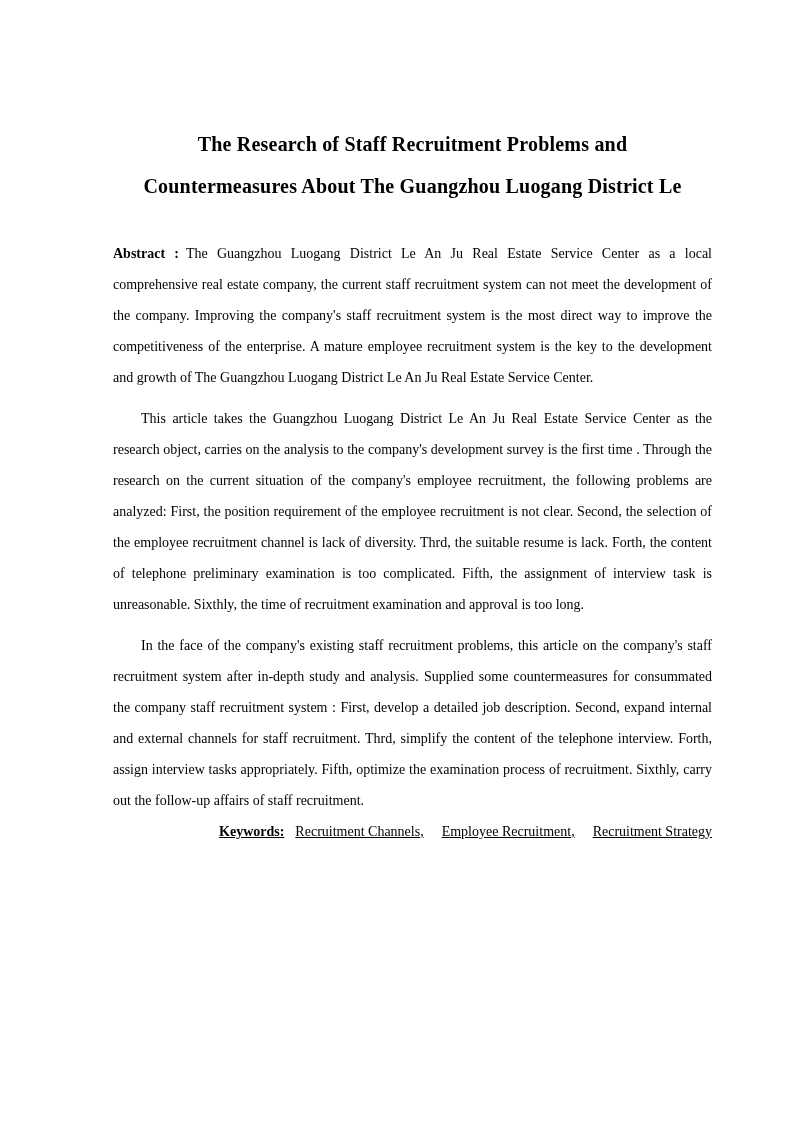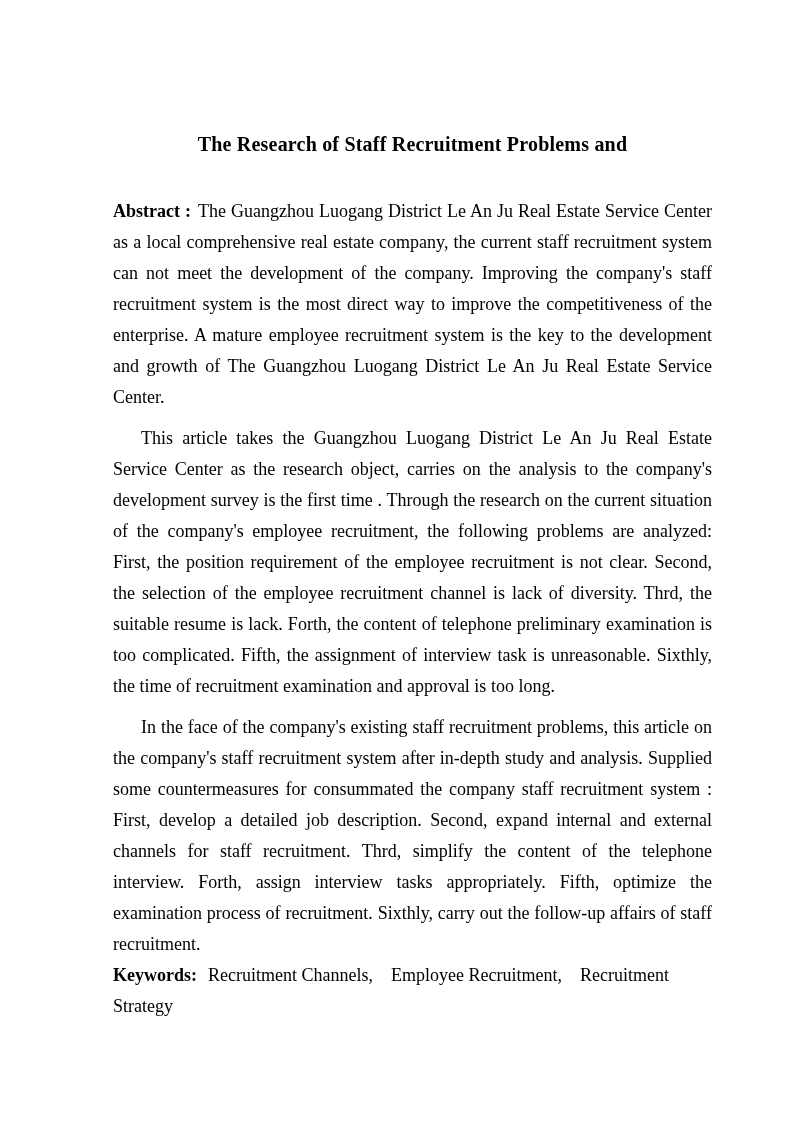--- a/index.html
+++ b/index.html
@@ -23,57 +23,59 @@
     font-size: 20px;
     line-height: 42px;
     font-weight: bold;
     letter-spacing: 0.2px;
   }
   .title-line {
     display: block;
   }
   .body {
     margin: 31px 81px 0 113px;
-    font-size: 18px;
+    font-size: 14px;
     line-height: 31px;
     text-align: justify;
   }
   .para {
     margin: 0;
     padding: 0;
   }
   .para.indent {
     text-indent: 28px;
     margin-top: 10px;
   }
   .abstract-label {
     font-weight: bold;
     margin-right: 7px;
   }
   .keywords-line {
-    text-align: left;
+    text-align: right;
+    text-decoration: underline;
   }
   .kw-label {
     font-weight: bold;
     margin-right: 11px;
   }
   .kw-item {
     display: inline;
   }
   .kw-sep {
     margin-right: 18px;
   }
 </style>
 </head>
 <body>
 
 <div class="page">
 
   <h1 class="title">
     <span class="title-line">The Research of Staff Recruitment Problems and</span>
+    <span class="title-line">Countermeasures About The Guangzhou Luogang District Le</span>
   </h1>
 
   <div class="body">
 
     <p class="para"><span class="abstract-label">Abstract :</span><span>The Guangzhou Luogang District Le An Ju Real Estate Service Center as a local comprehensive real estate company, the current staff recruitment system can not meet the development of the company. Improving the company's staff recruitment system is the most direct way to improve the competitiveness of the enterprise. A mature employee recruitment system is the key to the development and growth of The Guangzhou Luogang District Le An Ju Real Estate Service Center.</span></p>
 
     <p class="para indent">This article takes the Guangzhou Luogang District Le An Ju Real Estate Service Center as the research object, carries on the analysis to the company's development survey is the first time . Through the research on the current situation of the company's employee recruitment, the following problems are analyzed: First, the position requirement of the employee recruitment is not clear. Second, the selection of the employee recruitment channel is lack of diversity. Thrd, the suitable resume is lack. Forth, the content of telephone preliminary examination is too complicated. Fifth, the assignment of interview task is unreasonable. Sixthly, the time of recruitment examination and approval is too long.</p>
 
     <p class="para indent">In the face of the company's existing staff recruitment problems, this article on the company's staff recruitment system after in-depth study and analysis. Supplied some countermeasures for consummated the company staff recruitment system : First, develop a detailed job description. Second, expand internal and external channels for staff recruitment. Thrd, simplify the content of the telephone interview. Forth, assign interview tasks appropriately. Fifth, optimize the examination process of recruitment. Sixthly, carry out the follow-up affairs of staff recruitment.</p>
 

